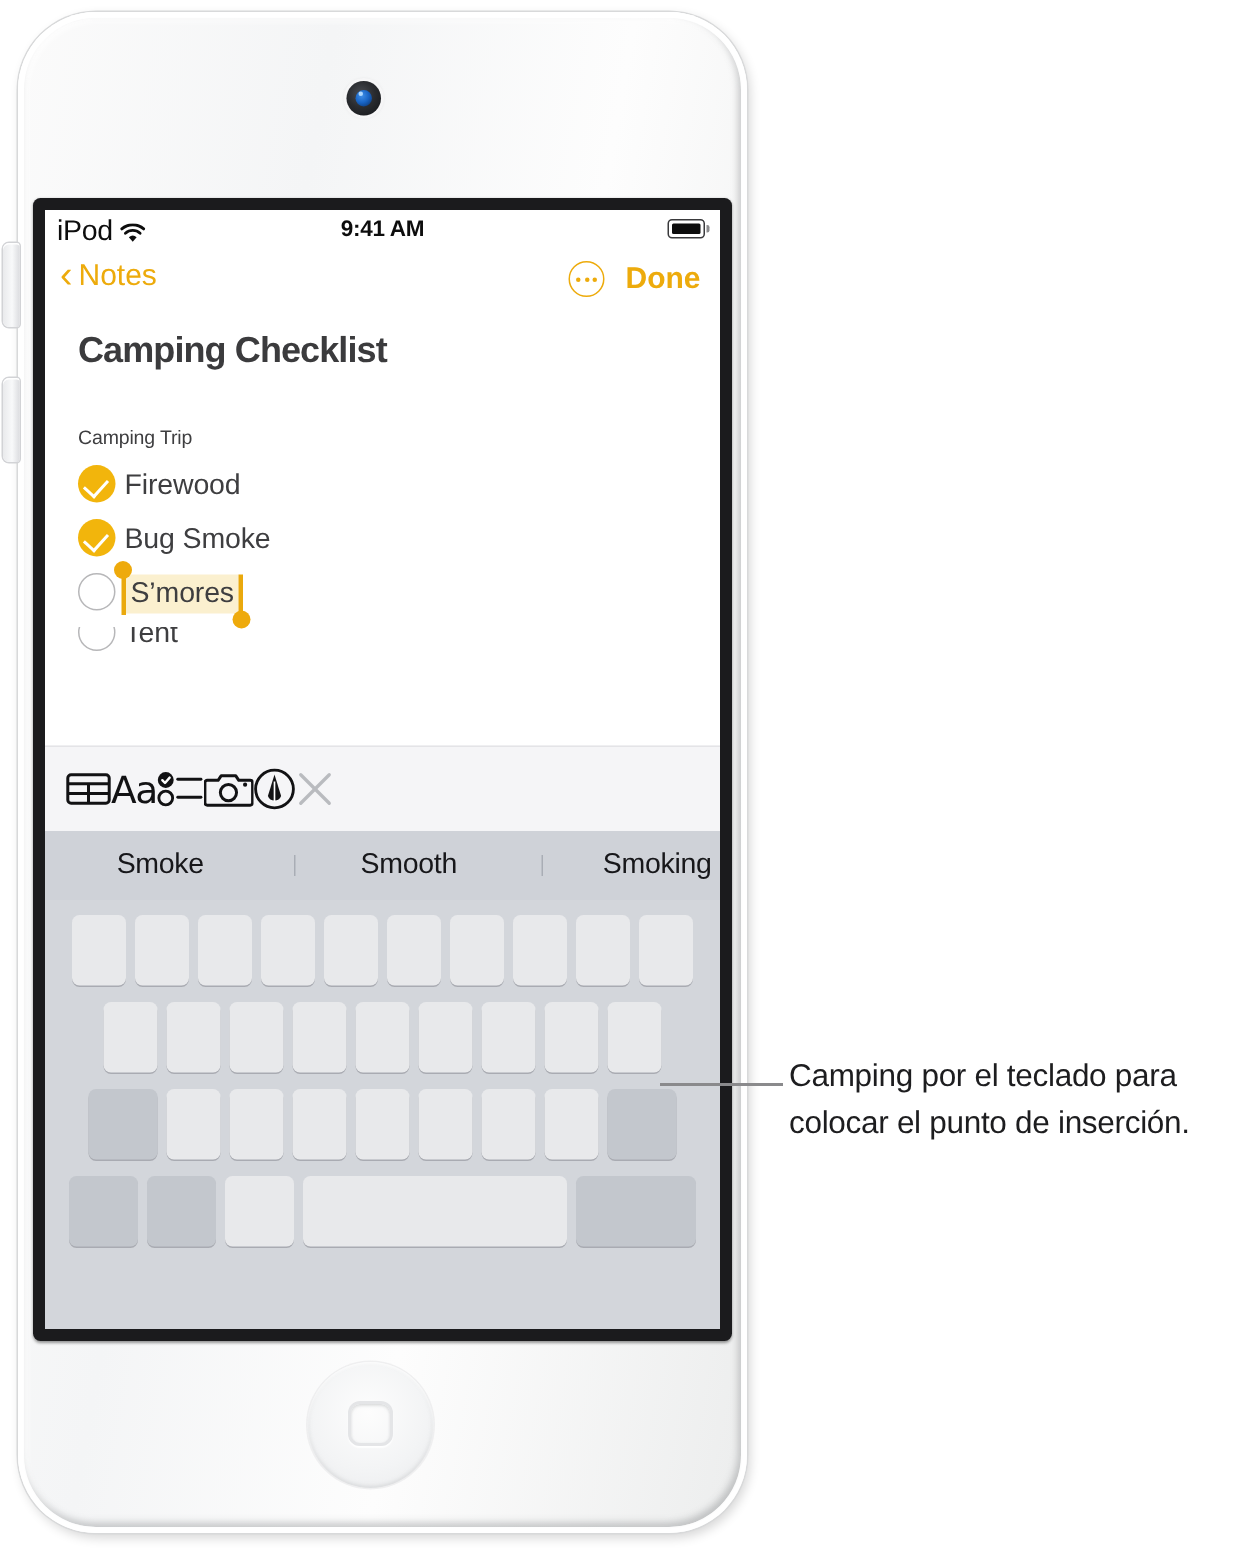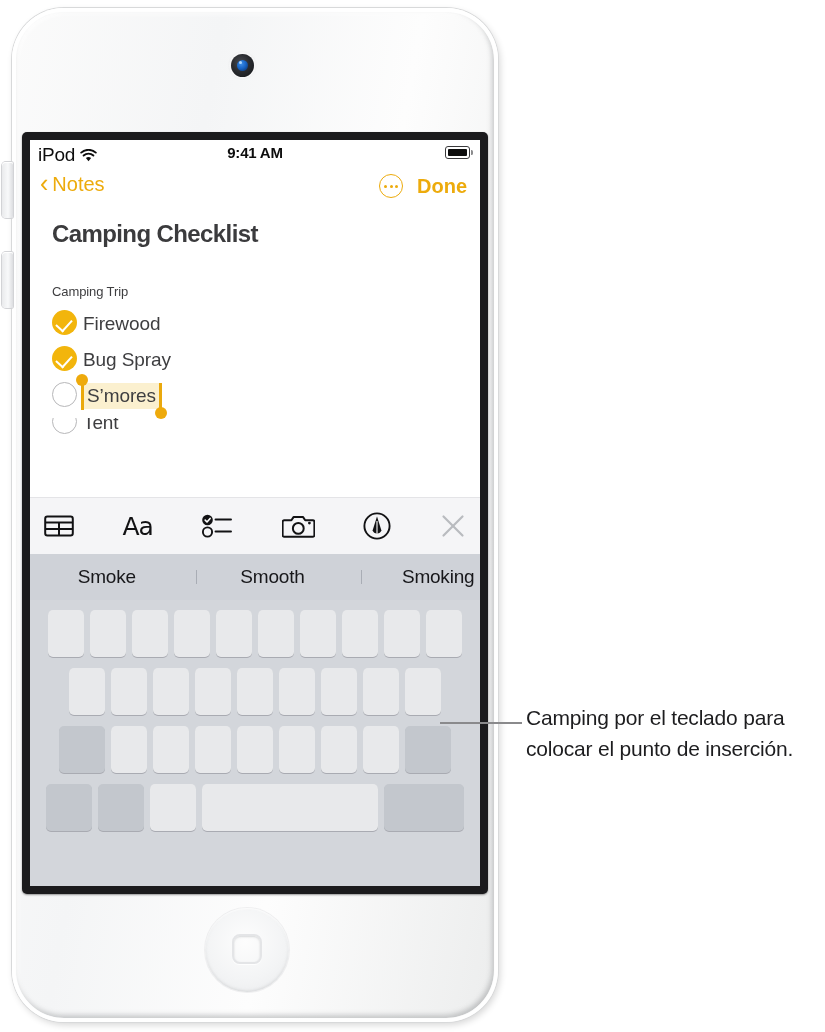--- a/index.html
+++ b/index.html
@@ -175,21 +175,21 @@
   .sel-dot.top { left: -7px; top: -11px; }
   .sel-dot.bot { right: -8px; bottom: -12px; }
 
   
   .clip-row { margin-top: 11px; height: 16px; overflow: hidden; }
 
   
   .fmt-bar {
     position: absolute; left: 0; top: 357px; width: 450px; height: 57px;
     background: #f5f5f7; border-top: 1px solid #e4e4e7;
-    display: flex; align-items: center; justify-content: space-between; padding: 0 14px;
+    display: flex; align-items: center; justify-content: flex-start; padding: 0 14px;
   }
   .fmt-ico { cursor: pointer; display: flex; align-items: center; justify-content: center; }
   .aa-ico { font-size: 25px; color: #121214; letter-spacing: -1px; font-family: "DejaVu Sans", sans-serif; }
 
   
   .pred-bar {
     position: absolute; left: 0; top: 414px; width: 485px; height: 46px;
     background: #cfd2d8; display: flex; align-items: center; gap: 12px;
   }
   .pred-item {
@@ -296,21 +296,21 @@
         <div class="note-title">Camping Checklist</div>
         <div class="note-section">Camping Trip</div>
 
         <div class="check-row">
           <div class="cbox done"></div>
           <div class="check-label">Firewood</div>
         </div>
 
         <div class="check-row">
           <div class="cbox done"></div>
-          <div class="check-label">Bug Spray</div>
+          <div class="check-label">Bug Smoke</div>
         </div>
 
         <div class="check-row">
           <div class="cbox todo"></div>
           <div class="sel-wrap">
             <span class="sel-text">S’mores</span>
             <span class="sel-bar left"></span>
             <span class="sel-bar right"></span>
             <span class="sel-dot top"></span>
             <span class="sel-dot bot"></span>

